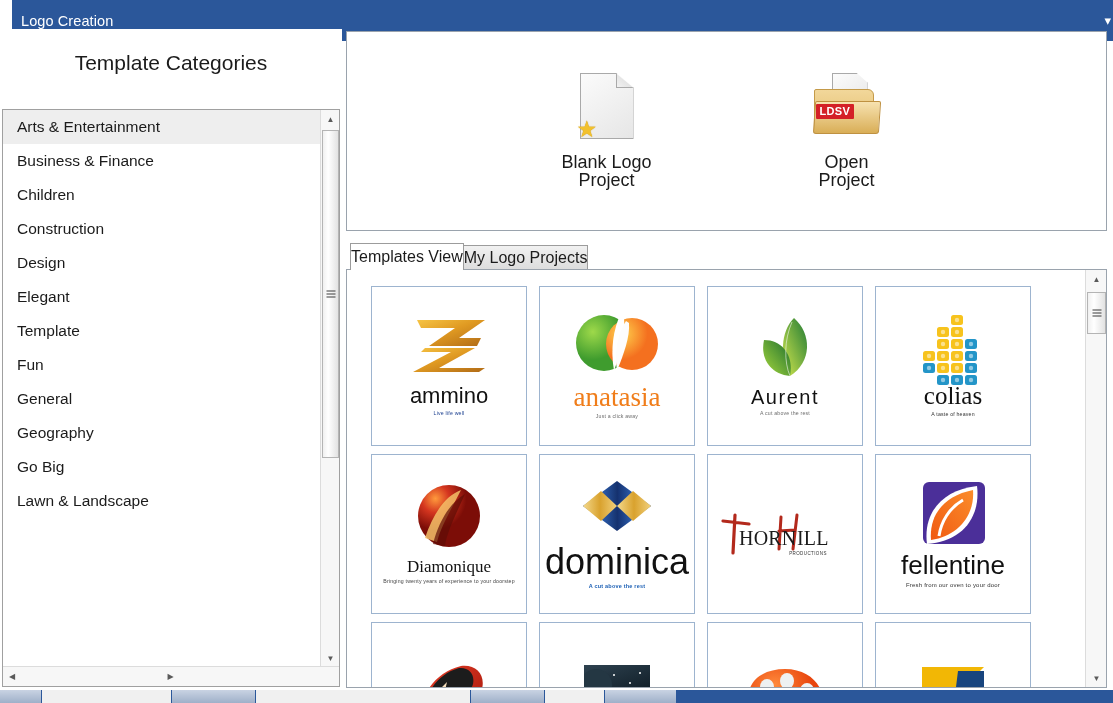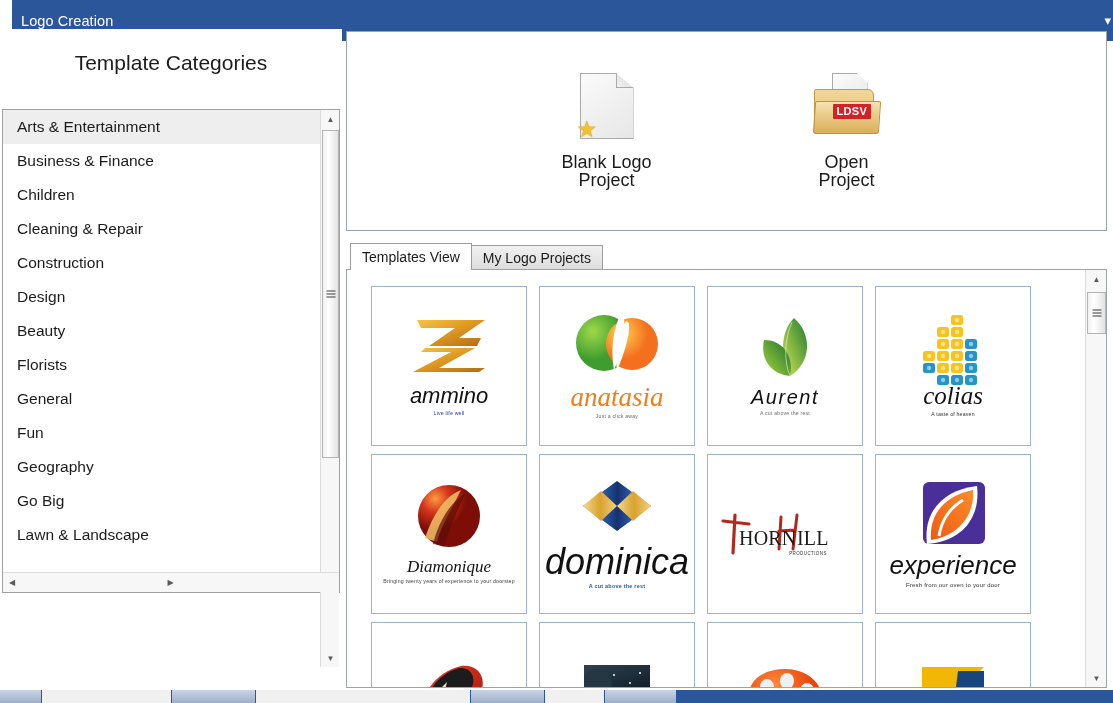--- a/index.html
+++ b/index.html
@@ -33,21 +33,21 @@
     width: 342px; height: 659px;
     background: #ffffff;
   }
   #categories-heading {
     position: absolute; left: 0; top: 22px; width: 342px;
     text-align: center;
     font-size: 21px; color: #1b1b1b; font-weight: normal;
   }
   #category-list-wrap {
     position: absolute; left: 2px; top: 80px;
-    width: 338px; height: 484px;
+    width: 338px; height: 578px;
     border: 1px solid #a0a0a0;
     background: #ffffff;
   }
   #category-list {
     position: absolute; left: 0; top: 0;
     width: 318px; height: 557px;
     overflow: hidden;
   }
   .cat-item {
     height: 34px; line-height: 34px;
@@ -151,37 +151,37 @@
     border-radius: 2px 6px 2px 2px;
   }
   .folder-icon .front {
     position: absolute; left: 2px; top: 28px; width: 66px; height: 33px;
     background: linear-gradient(180deg,#f7e2b0,#d9ae57);
     border: 1px solid #bf9141;
     border-radius: 2px 2px 3px 3px;
     transform: skewX(-4deg);
   }
   .folder-icon .badge {
-    position: absolute; left: 21px; top: 31px;
+    position: absolute; left: 4px; top: 31px;
     padding: 1px 4px;
     background: #d42027;
     color: #ffffff; font-size: 11px; font-weight: bold;
     letter-spacing: .3px; line-height: 13px;
     border-radius: 1px;
   }
 
   
   #tabstrip {
     position: absolute; left: 350px; top: 244px;
     height: 26px; display: flex; align-items: flex-end;
   }
   .tab {
     height: 25px; line-height: 24px;
-    padding: 0 11px;
-    font-size: 14px; color: #1b1b1b;
+    padding: 0 0;
+    font-size: 16px; color: #1b1b1b;
     border: 1px solid #9c9c9c;
     border-bottom: none;
     background: linear-gradient(180deg,#f1f1f1,#dcdcdc);
     margin-right: -1px;
   }
   .tab.active {
     background: #ffffff;
     height: 27px; line-height: 26px;
     position: relative; z-index: 3;
   }
@@ -223,21 +223,21 @@
   }
   #tpl-vthumb {
     position: absolute; left: 1px; top: 22px;
     width: 19px; height: 42px;
     background: linear-gradient(to right,#f0f0f0,#ffffff 35%,#e2e2e2);
     border: 1px solid #b4b4b4;
   }
   .sb-arrow-w { width: 21px; }
 
   
-  .logo-name { font-size: 19px; color: #111; line-height: 1.05; font-style: italic; }
+  .logo-name { font-size: 19px; color: #111; line-height: 1.05; }
   .logo-tag  { font-size: 5.2px; letter-spacing: .2px; margin-top: 2px; }
   .art-night  { width: 66px; height: 74px; position: relative;
                 background: linear-gradient(160deg,#2e4250 0%,#14222c 45%,#0a1016 100%); }
 
   
   #bottomstrip {
     position: absolute; left: 0; top: 690px;
     width: 1113px; height: 13px;
     background: #2b579a;
     display: flex; align-items: flex-start;
@@ -256,27 +256,26 @@
 </div>
 
 <div id="leftpanel">
   <div id="categories-heading">Template Categories</div>
 
   <div id="category-list-wrap">
     <div id="category-list">
         <div class="cat-item selected"><span>Arts &amp; Entertainment</span></div>
         <div class="cat-item"><span>Business &amp; Finance</span></div>
         <div class="cat-item"><span>Children</span></div>
-        <div class="cat-item"><span>Cleaning &amp; Repair</span></div>
         <div class="cat-item"><span>Construction</span></div>
         <div class="cat-item"><span>Design</span></div>
-        <div class="cat-item"><span>Beauty</span></div>
-        <div class="cat-item"><span>Florists</span></div>
+        <div class="cat-item"><span>Elegant</span></div>
+        <div class="cat-item"><span>Template</span></div>
+        <div class="cat-item"><span>Fun</span></div>
         <div class="cat-item"><span>General</span></div>
-        <div class="cat-item"><span>Fun</span></div>
         <div class="cat-item"><span>Geography</span></div>
         <div class="cat-item"><span>Go Big</span></div>
         <div class="cat-item"><span>Lawn &amp; Landscape</span></div>
       </div>
 
     <div id="cat-vscroll">
       <div class="sb-arrow">▲</div>
       <div id="cat-vthumb">
         <span class="thumb-grip">
             <i></i>
@@ -495,21 +494,21 @@
                 <linearGradient id="or" x1="0" y1="1" x2="1" y2="0">
                   <stop offset="0%" stop-color="#f05a12"></stop>
                   <stop offset="100%" stop-color="#fb8c2a"></stop>
                 </linearGradient>
               </defs>
               <rect x="6" y="2" width="62" height="62" rx="6" fill="#4b2f99"></rect>
               <path d="M60 6 C24 10 6 34 10 64 C44 62 64 38 60 6 Z" fill="#ffffff"></path>
               <path d="M56 10 C26 16 12 36 14 60 C42 56 58 34 56 10 Z" fill="url(#or)"></path>
               <path d="M46 20 C32 28 24 42 22 56" stroke="#ffffff" stroke-width="3" fill="none"></path>
             </svg></div>
-          <div class="logo-name" style="color: rgb(17, 17, 17); margin-top: -4px; font-size: 26px;">experience</div>
+          <div class="logo-name" style="color: rgb(17, 17, 17); margin-top: -4px; font-size: 26px;">fellentine</div>
           <div class="logo-tag" style="color: rgb(51, 51, 51); font-size: 6px;">Fresh from our oven to your door</div>
         </div>
       </div>
       <div class="tpl">
         <div class="tpl-inner">
           <div><svg width="84" height="76" viewBox="0 0 84 76" xmlns="http://www.w3.org/2000/svg">
               <defs>
                 <linearGradient id="rd" x1="0" y1="0" x2="1" y2="1">
                   <stop offset="0%" stop-color="#e8402a"></stop>
                   <stop offset="100%" stop-color="#9c1206"></stop>

